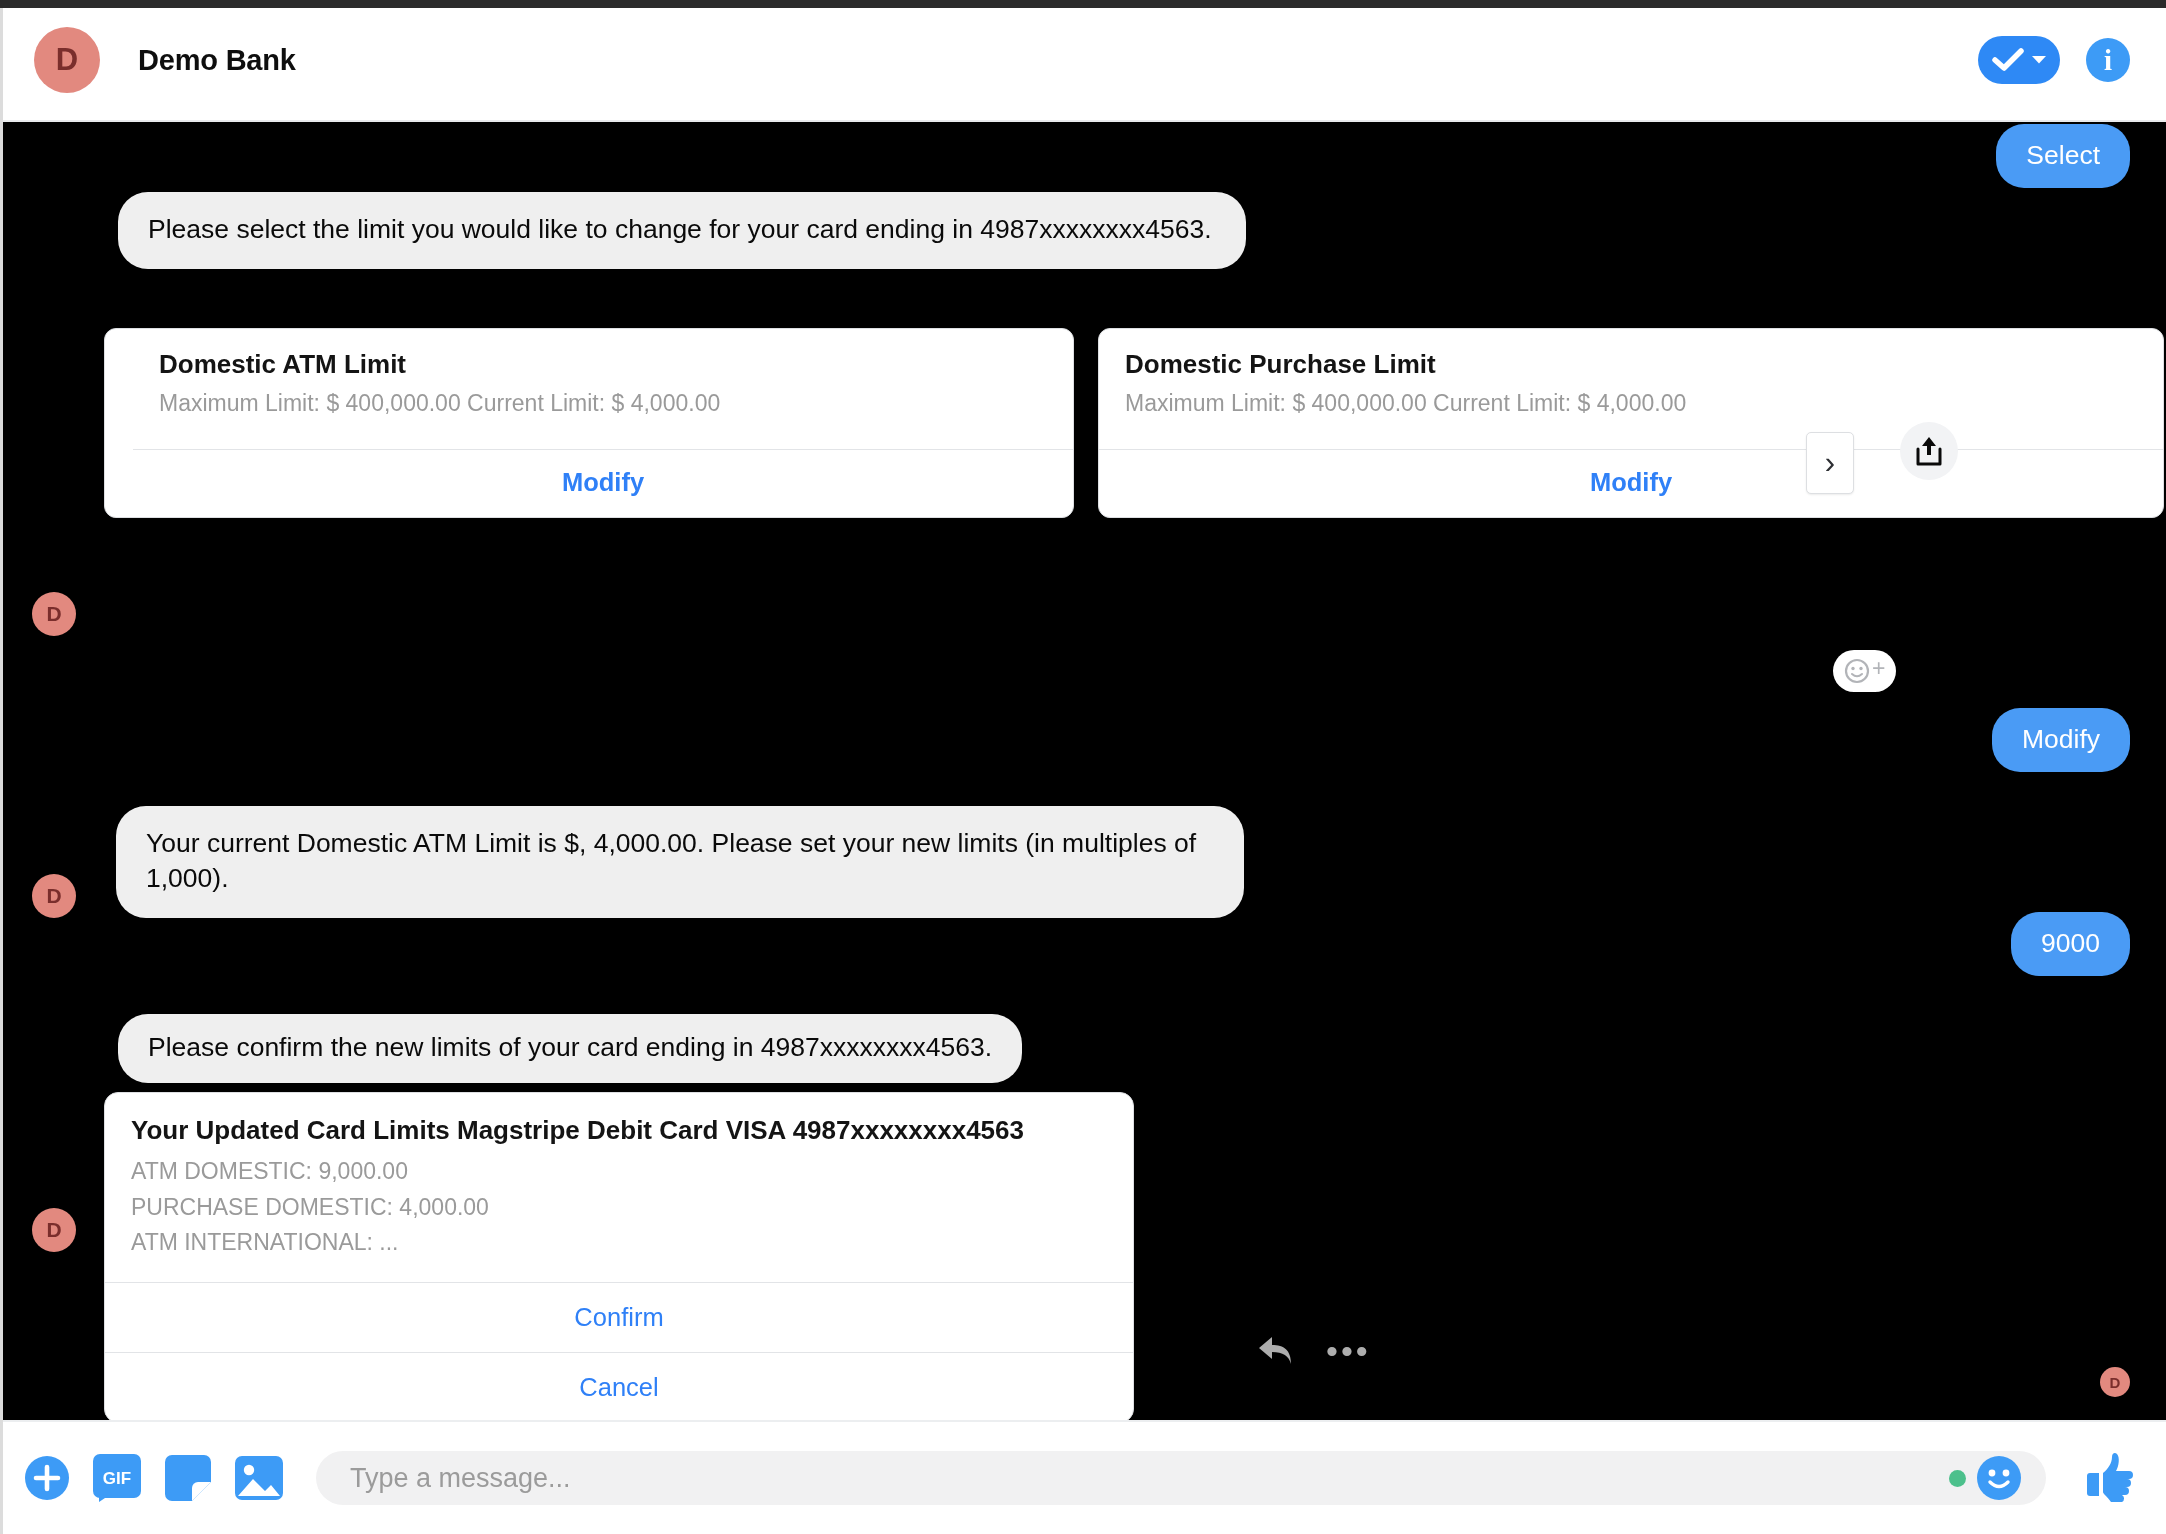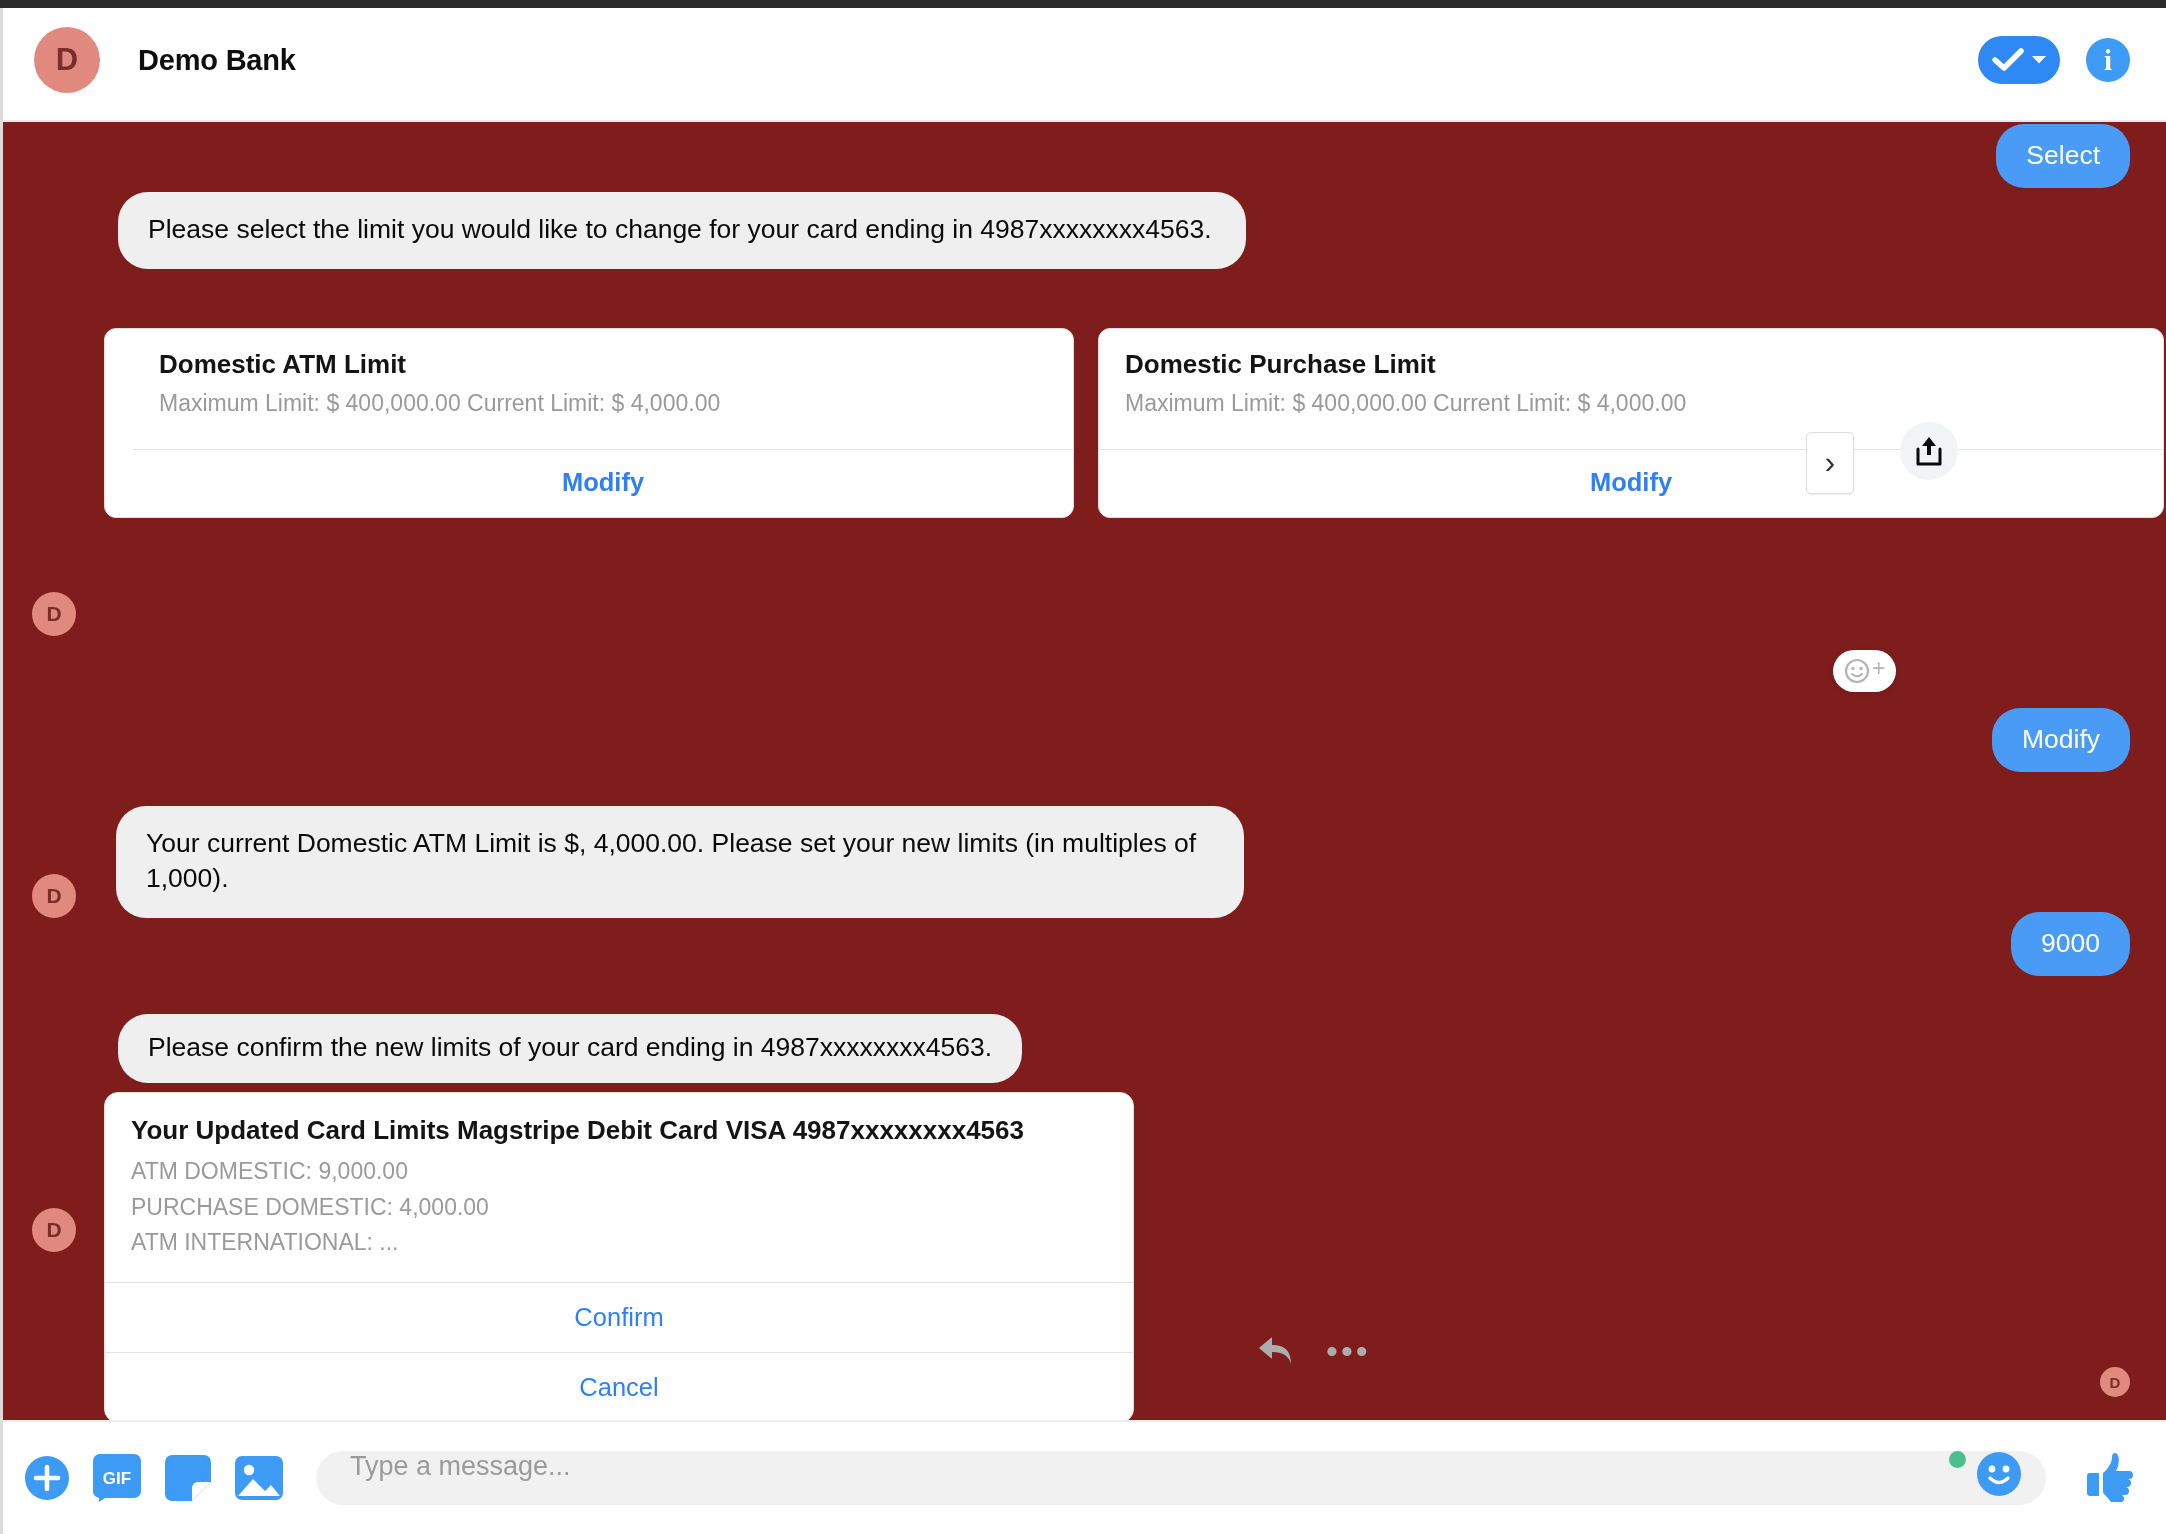--- a/index.html
+++ b/index.html
@@ -78,21 +78,21 @@
   .info-icon span {
     color: #fff; font-size: 29px; font-weight: bold;
     font-family: "Liberation Serif", serif;
     line-height: 1;
   }
 
   
   .thread {
     position: relative;
     flex: 1 1 auto;
-    background: #7f1d1d;
+    background: #000000;
     padding: 0 0 0 0;
     overflow: hidden;
   }
 
   .row { position: absolute; display: flex; align-items: flex-end; }
 
   .bubble-in {
     background: #efefef;
     color: #0a0a0a;
     border-radius: 30px;
@@ -202,21 +202,21 @@
     padding: 0 28px 0 24px;
     gap: 22px;
     z-index: 20;
   }
   .cicon { cursor: pointer; flex: none; display: flex; align-items: center; justify-content: center; }
   .input-wrap {
     flex: 1 1 auto;
     height: 54px;
     background: #f1f1f2;
     border-radius: 33px;
-    display: flex; align-items: flex-start;
+    display: flex; align-items: center;
     padding: 0 24px 0 34px;
     margin-left: 10px;
   }
   .input-wrap input {
     flex: 1 1 auto;
     border: none; outline: none; background: transparent;
     font-size: 27px;
     font-family: "Liberation Sans", sans-serif;
     color: #1c1e21;
   }

